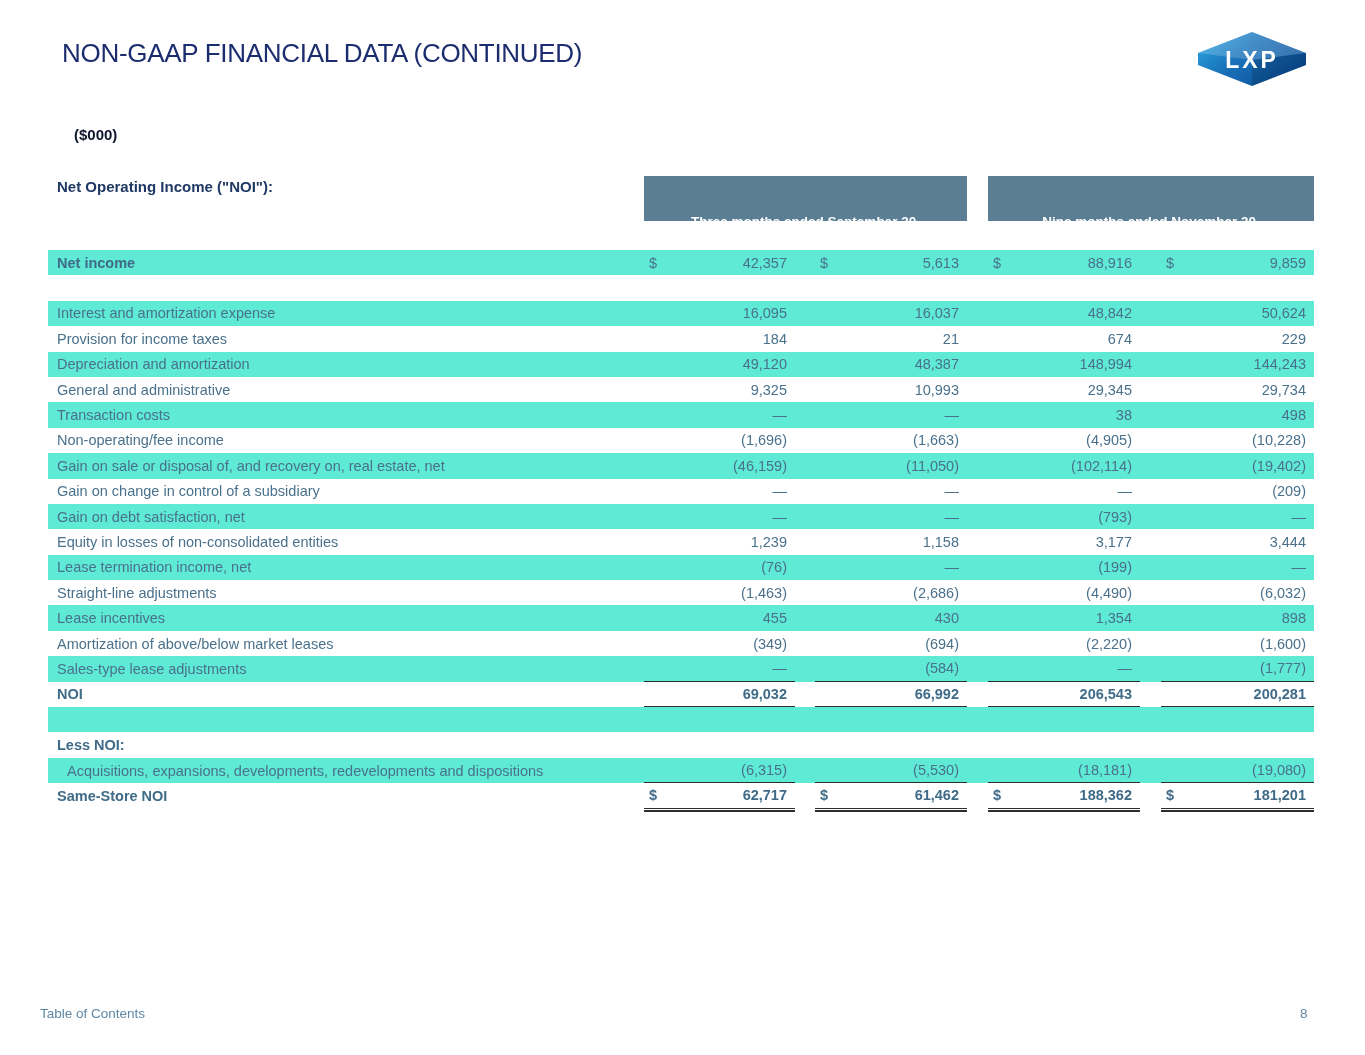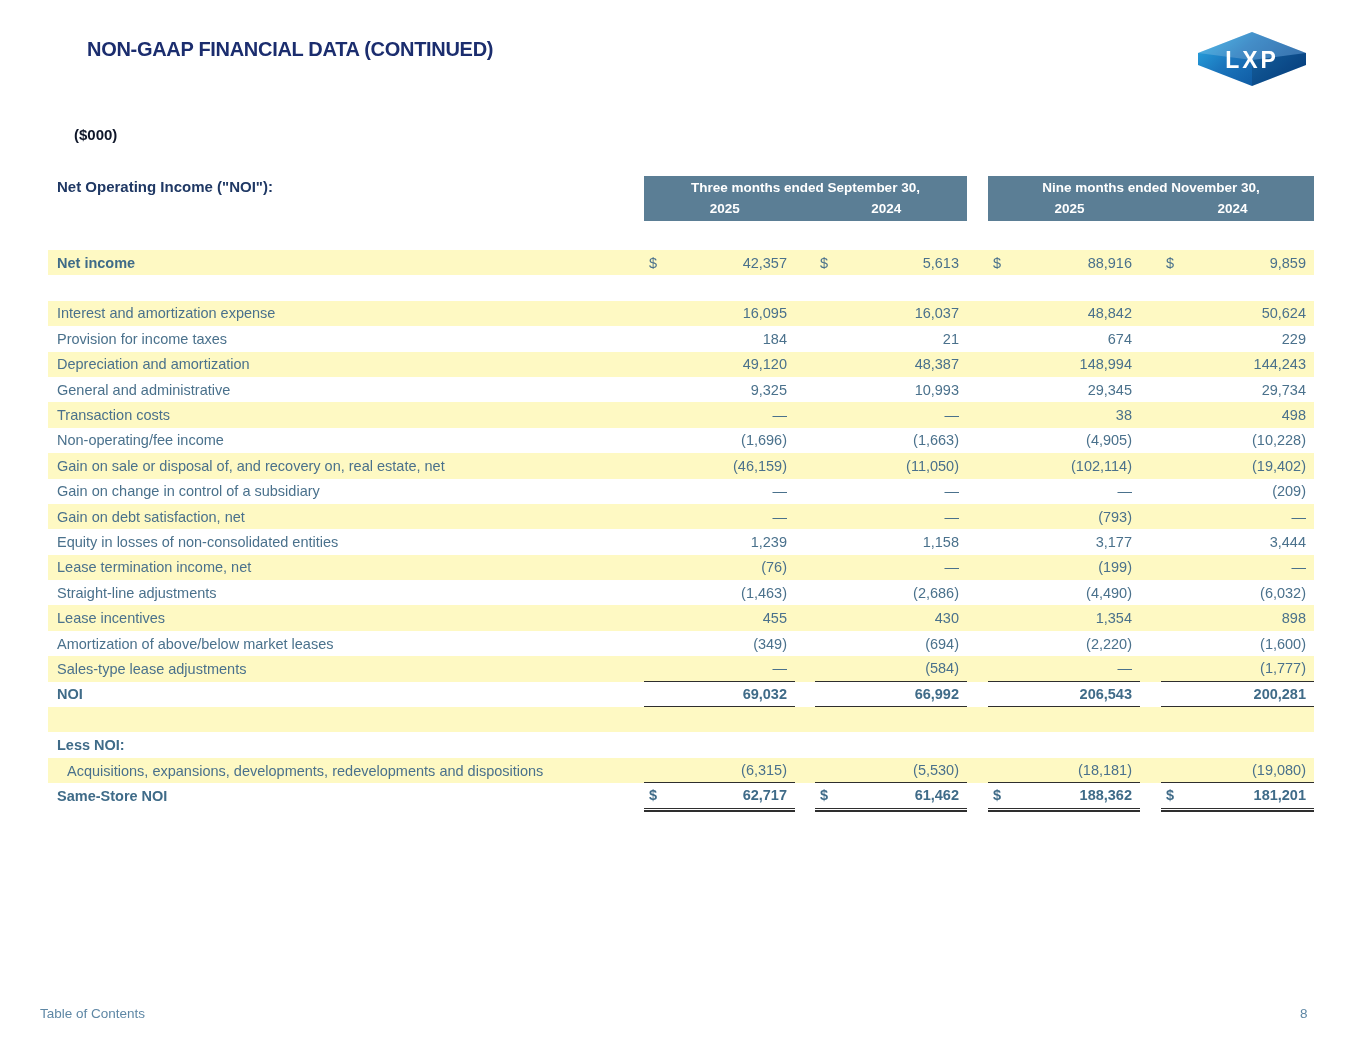--- a/index.html
+++ b/index.html
@@ -1,38 +1,38 @@
 <!DOCTYPE html>
 <html><head>
 <meta charset="utf-8">
 <style>
   html,body{margin:0;padding:0;background:#ffffff;}
   body{font-family:"Liberation Sans","DejaVu Sans",sans-serif;}
   .page{position:relative;width:1365px;height:1055px;background:#fff;overflow:hidden;}
 
-  .page-title{position:absolute;left:62px;top:38px;font-size:20px;font-weight:bold;
-    color:#1b2d6e;letter-spacing:-0.3px;margin-left:25px;}
+  .page-title{position:absolute;left:62px;top:38px;font-size:26px;font-weight:normal;
+    color:#1b2d6e;letter-spacing:-0.3px;}
 
   .logo{position:absolute;left:1188px;top:27px;width:128px;height:64px;text-decoration:underline;}
 
   .units-note{position:absolute;left:74px;top:126px;font-size:15px;font-weight:600;color:#0f172a;}
 
   .section-label{position:absolute;left:57px;top:178px;font-size:15px;font-weight:bold;color:#1f3864;}
 
   .band{position:absolute;top:176px;height:45px;background:#5b7e95;color:#ffffff;
     font-weight:bold;font-size:13.5px;}
   .band-1{left:644px;width:323px;}
   .band-2{left:988px;width:326px;}
-  .band .line1{text-align:center;padding-top:4px;}
+  .band .line1{text-align:center;padding-top:4px;margin-top:34px;}
   .band .years{display:flex;margin-top:6px;}
   .band .years span{flex:1;text-align:center;}
 
   .sheet{position:absolute;left:48px;top:250px;width:1266px;}
   .row{position:relative;height:25.4px;font-size:14.5px;color:#4a718c;}
-  .row.shade{background:#fef9c3;}
+  .row.shade{background:#5eead4;}
   .lbl{position:absolute;left:9px;top:0;height:100%;display:flex;align-items:center;
     white-space:nowrap;}
   .lbl.indent{left:19px;}
   .lbl.b{font-weight:bold;color:#3f6b88;}
   .cell{position:absolute;top:0;height:100%;display:flex;align-items:center;
     justify-content:space-between;box-sizing:border-box;padding-left:5px;padding-right:8px;}
   .c1{left:596px;width:151px;}
   .c2{left:767px;width:152px;}
   .c3{left:940px;width:152px;}
   .c4{left:1113px;width:153px;}

